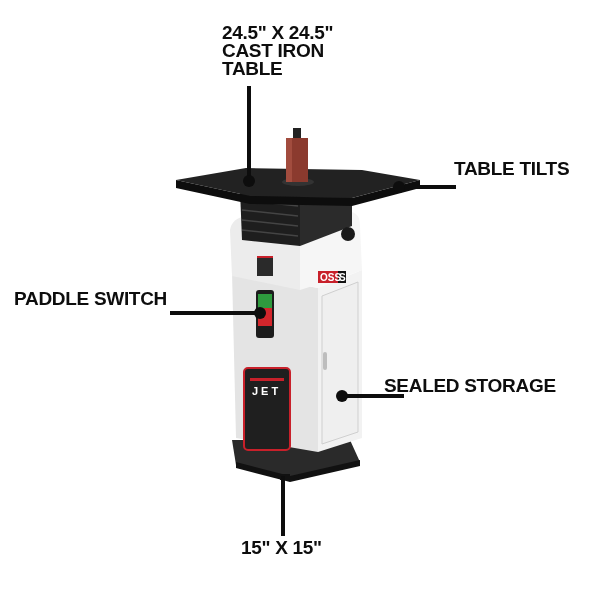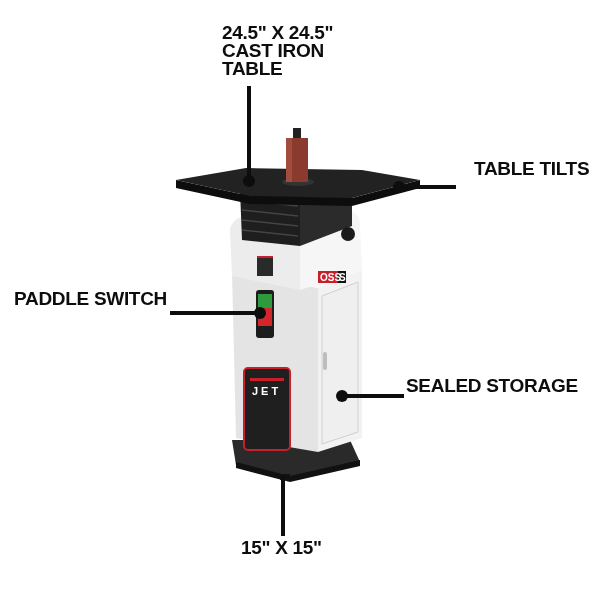--- a/index.html
+++ b/index.html
@@ -66,33 +66,33 @@
 </svg>
 
 <div class="label" style="left:222px;top:24px;">
   <span>24.5" x 24.5"</span>
   <span>CAST IRON</span>
   <span>TABLE</span>
 </div>
 <div class="line" style="left:247px;top:86px;width:4px;height:94px;"></div>
 <div class="dot" style="left:243px;top:175px;"></div>
 
-<div class="label" style="left:474px;top:160px;">
+<div class="label" style="left:454px;top:160px;">
   <span>TABLE TILTS</span>
 </div>
 <div class="line" style="left:400px;top:185px;width:56px;height:4px;"></div>
 <div class="dot" style="left:393px;top:181px;"></div>
 
 <div class="label" style="left:14px;top:290px;text-align:right;">
   <span>PADDLE SWITCH</span>
 </div>
 <div class="line" style="left:170px;top:311px;width:92px;height:4px;"></div>
 <div class="dot" style="left:254px;top:307px;"></div>
 
-<div class="label" style="left:406px;top:377px;">
+<div class="label" style="left:384px;top:377px;">
   <span>SEALED STORAGE</span>
 </div>
 <div class="line" style="left:344px;top:394px;width:60px;height:4px;"></div>
 <div class="dot" style="left:336px;top:390px;"></div>
 
 <div class="label" style="left:241px;top:539px;">
   <span>15" x 15"</span>
 </div>
 <div class="line" style="left:281px;top:476px;width:4px;height:60px;"></div>
 

